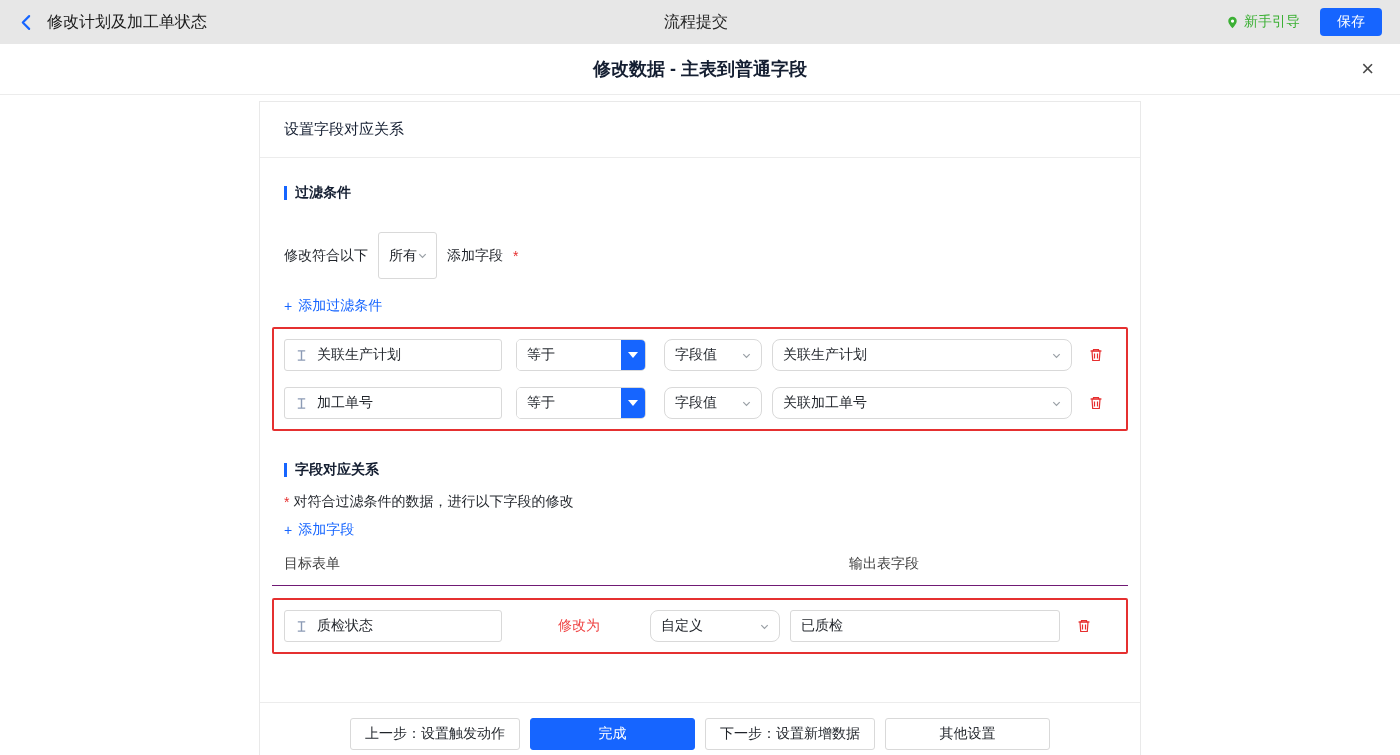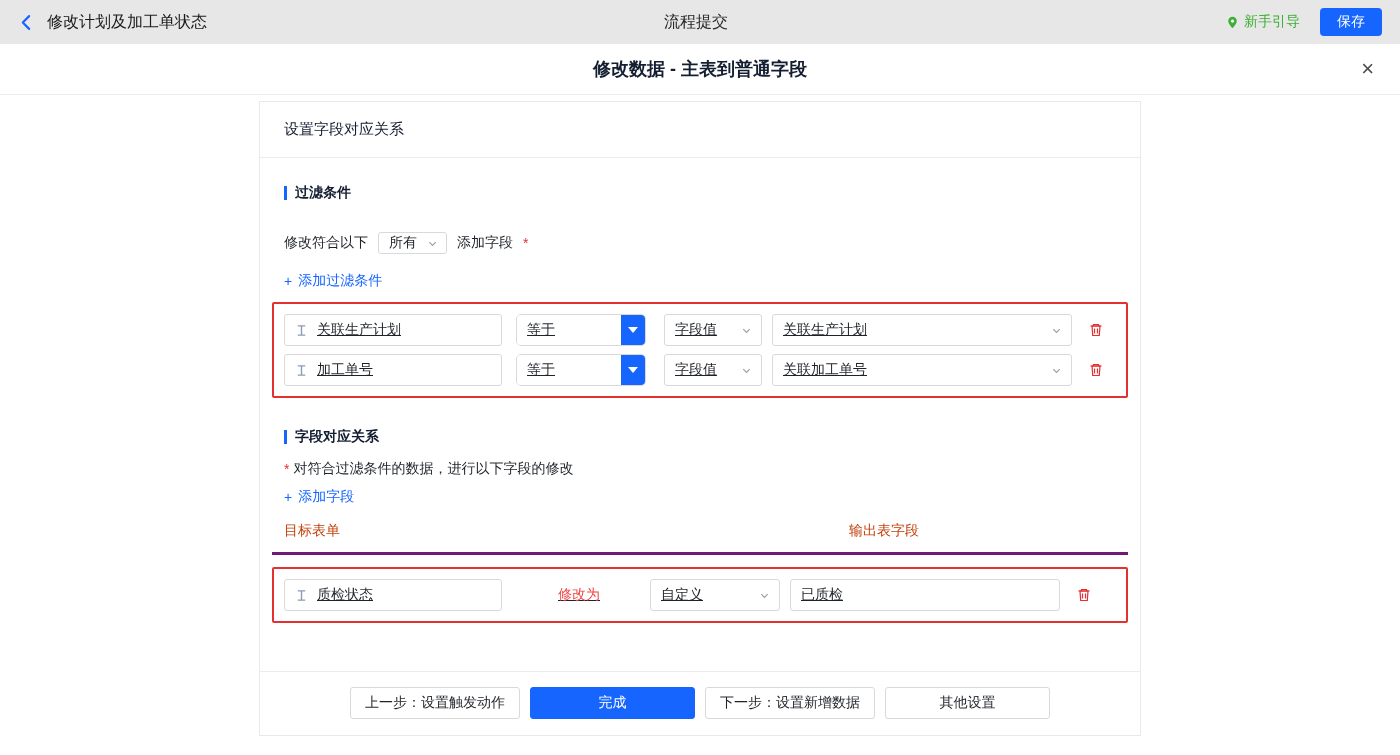--- a/index.html
+++ b/index.html
@@ -29,41 +29,41 @@
   .modal-title{font-size:18px;font-weight:bold;color:#141e31;}
   .modal-close{position:absolute;right:26px;top:50%;transform:translateY(-50%);font-size:22px;line-height:1;color:#4a4a4a;cursor:pointer;}
   
   .card{width:882px;margin:6px auto 0;border:1px solid #e9e9e9;background:#fff;}
   .card-header{padding:18px 24px;font-size:15px;color:#141e31;border-bottom:1px solid #ececec;}
   .card-content{padding:26px 12px 0;}
   .indent{margin-left:12px;}
   .section-title{display:flex;align-items:center;gap:8px;font-size:14px;font-weight:bold;color:#141e31;}
   .section-bar{width:3px;height:14px;background:var(--primary,#1665ff);}
   .cond-line{display:flex;align-items:center;gap:10px;margin-top:30px;}
-  .mini-select{height:22px;border:1px solid var(--border,#d9d9d9);border-radius:3px;display:flex;align-items:center;gap:10px;padding:0 8px 0 10px;background:#fff;cursor:pointer;}
+  .mini-select{height:47px;border:1px solid var(--border,#d9d9d9);border-radius:3px;display:flex;align-items:center;padding:0 8px 0 10px;background:#fff;cursor:pointer;}
   .req{color:var(--danger,#e62e2e);}
   .add-link{display:inline-flex;align-items:center;gap:6px;color:var(--primary,#1665ff);margin-top:18px;cursor:pointer;}
   .add-link.tight{margin-top:10px;}
   .chev{display:flex;color:#9aa0a6;}
   
-  .red-box{border:2px solid #e53030;border-radius:2px;margin-top:12px;padding:10px;display:flex;flex-direction:column;gap:8px;text-decoration:underline;}
+  .red-box{border:2px solid #e53030;border-radius:2px;margin-top:12px;padding:10px;display:flex;flex-direction:column;gap:16px;}
   .field-row{display:flex;align-items:center;}
   .input-box{height:32px;border:1px solid var(--border,#d9d9d9);border-radius:3px;display:flex;align-items:center;gap:9px;padding:0 10px;background:#fff;cursor:text;}
   .w-field{width:218px;}
   .t-icon{display:flex;color:#8c9bb5;}
   .op-combo{display:flex;height:32px;margin-left:14px;border:1px solid var(--border,#d9d9d9);border-radius:5px;overflow:hidden;cursor:pointer;}
   .op-text{width:104px;display:flex;align-items:center;padding:0 10px;background:#fff;}
   .op-arrow{width:24px;background:var(--primary,#1665ff);display:flex;align-items:center;justify-content:center;}
-  .select-box{height:32px;border:1px solid var(--border,#d9d9d9);border-radius:3px;display:flex;align-items:center;justify-content:space-between;padding:0 9px 0 10px;background:#fff;cursor:pointer;}
+  .select-box{height:32px;border:1px solid var(--border,#d9d9d9);border-radius:8px;display:flex;align-items:center;justify-content:space-between;padding:0 9px 0 10px;background:#fff;cursor:pointer;}
   .w-type{width:98px;margin-left:18px;}
   .w-value{width:300px;margin-left:10px;}
   .trash-btn{margin-left:16px;color:var(--danger,#e62e2e);display:flex;cursor:pointer;background:none;border:none;padding:0;}
   .sec-gap{margin-top:30px;}
   .desc-line{margin-top:14px;display:flex;gap:4px;align-items:center;color:#1f2329;}
-  .cols-header{display:flex;margin-top:16px;padding:0 0 12px 12px;border-bottom:3px solid #701a75;font-size:14px;color:#c2410c;}
+  .cols-header{display:flex;margin-top:16px;padding:0 0 12px 12px;border-bottom:1px solid #701a75;font-size:14px;color:#404040;}
   .col-target{width:565px;}
   .map-label{margin-left:56px;color:#ef4444;}
   .map-type{width:130px;margin-left:50px;}
   .map-value{width:270px;margin-left:10px;justify-content:flex-start;}
   .card-footer{border-top:1px solid #ececec;margin-top:48px;padding:15px 0 16px;display:flex;justify-content:center;gap:10px;}
   .btn{height:32px;min-width:165px;border:1px solid var(--border,#d9d9d9);background:#fff;border-radius:3px;font-size:14px;padding:0 14px;color:#1f2329;cursor:pointer;font-family:inherit;}
   .btn-primary{background:var(--primary,#1665ff);border-color:var(--primary,#1665ff);color:#fff;}
 </style>
 </head>
 <body>

